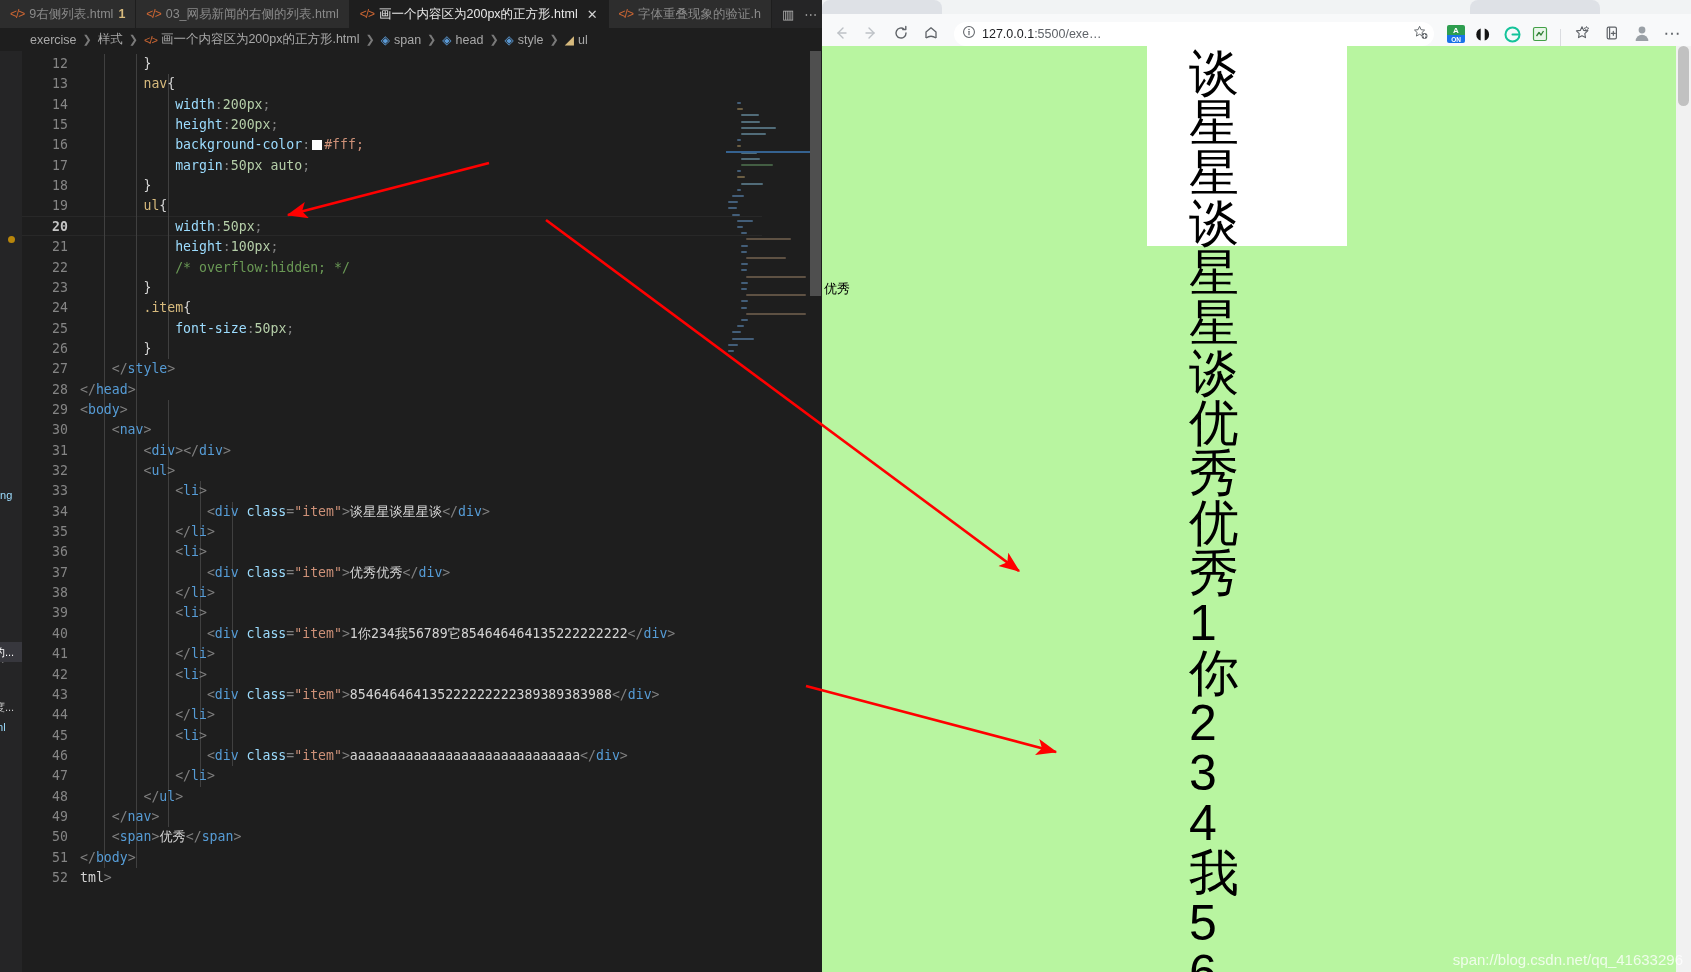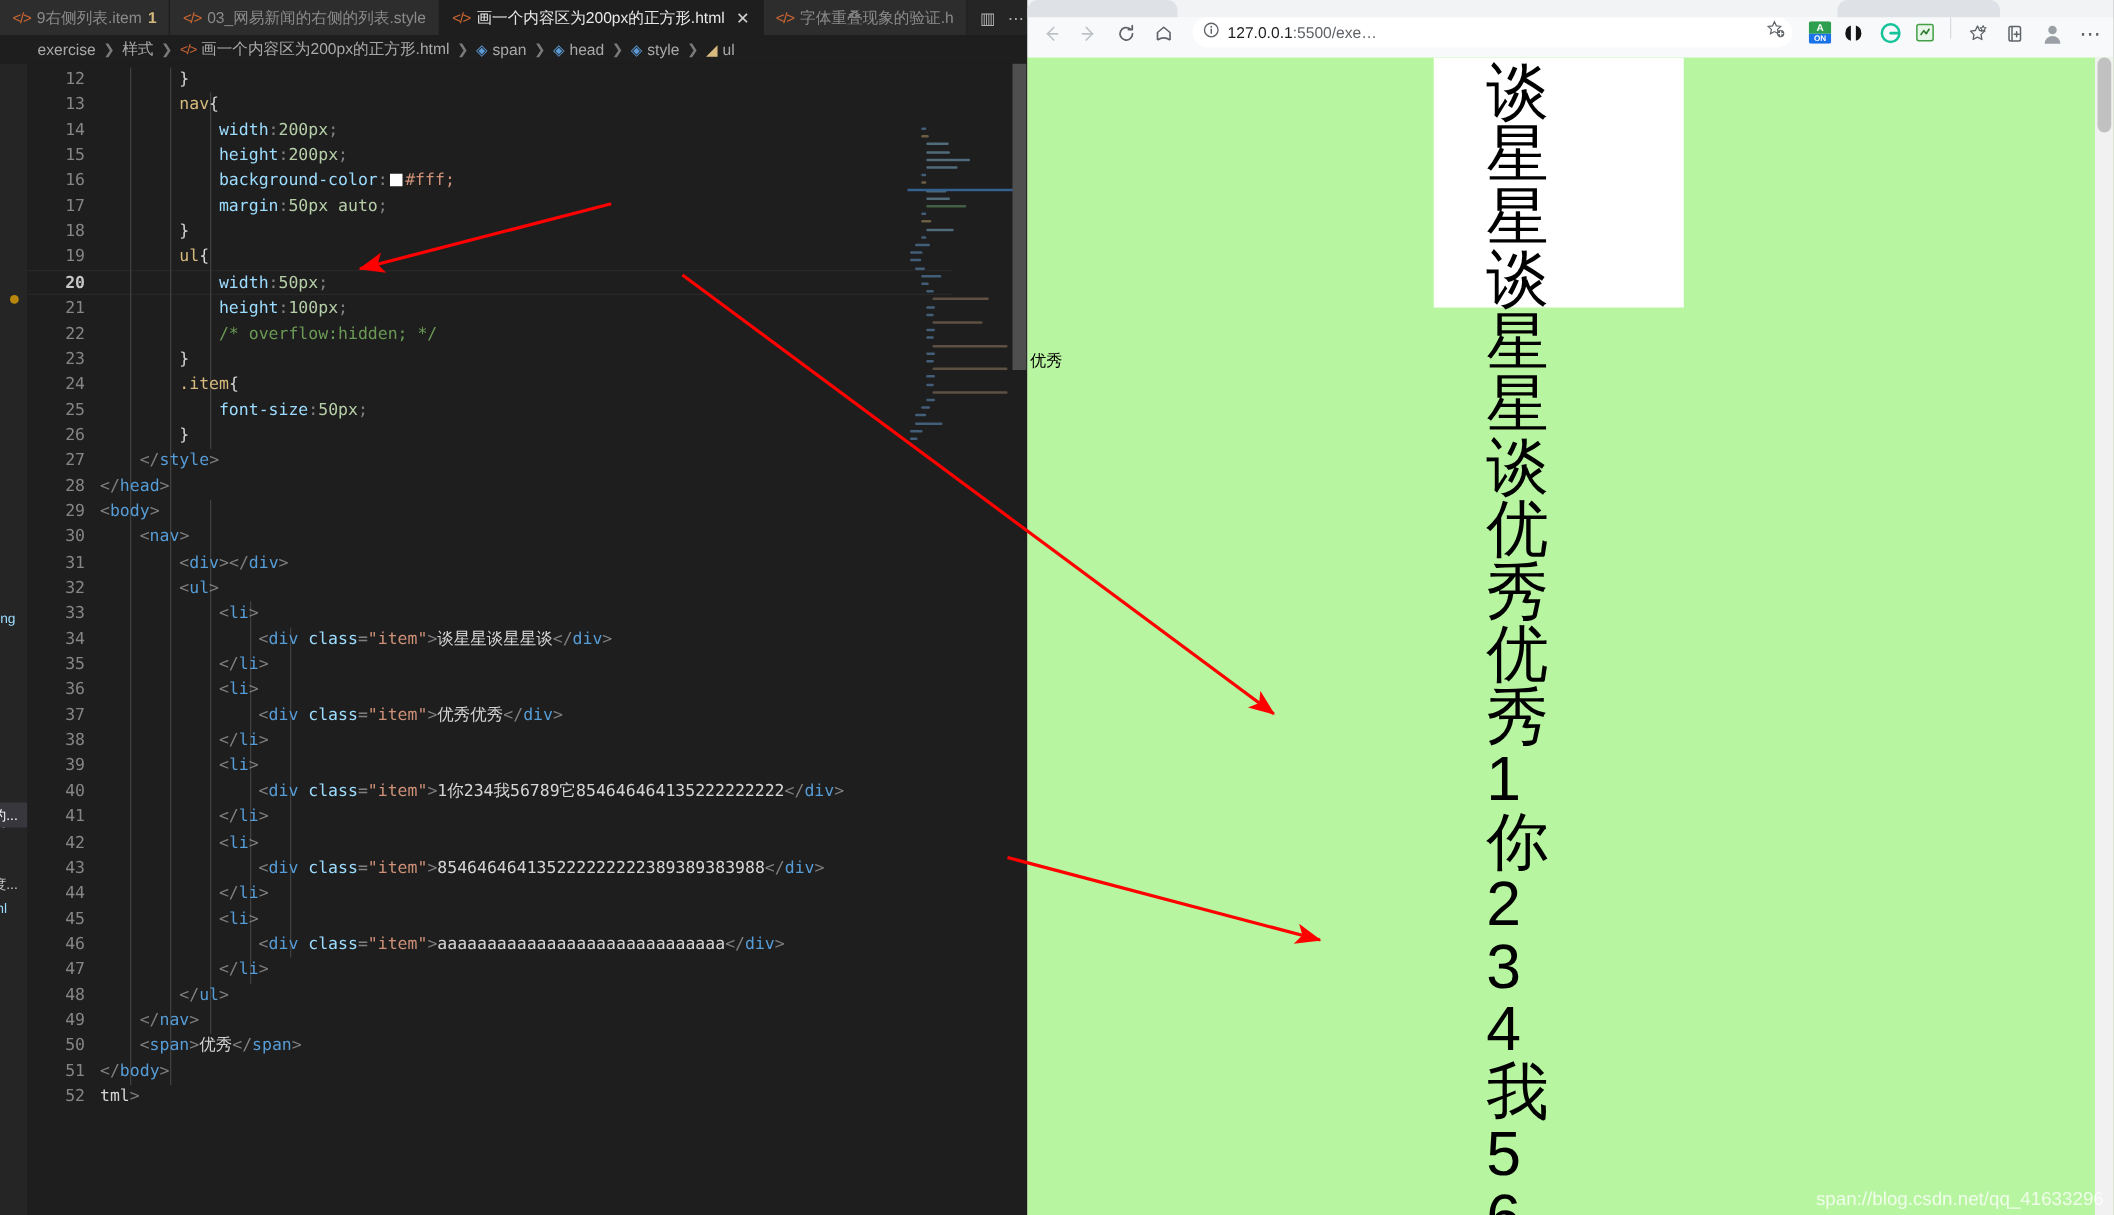--- a/index.html
+++ b/index.html
@@ -126,21 +126,21 @@
   .br-tab-shape {
     position:absolute; top:0; left:0; width:120px; height:14px;
     background:#dee1e6; border-radius:8px 8px 0 0;
   }
   .br-tab-shape2 {
     position:absolute; top:0; left:648px; width:130px; height:14px;
     background:#dee1e6; border-radius:8px 8px 0 0;
   }
   .br-toolbar {
     position:absolute; left:0; top:14px; width:869px; height:32px;
-    background:#f8f9fa; display:flex; align-items:flex-start; padding:0 6px; gap:4px;
+    background:#f8f9fa; display:flex; align-items:flex-end; padding:0 6px; gap:4px;
   }
   .br-btn {
     width:26px; height:26px; display:flex; align-items:center; justify-content:center;
     color:#5f6368; border-radius:4px; cursor:pointer; flex:0 0 auto;
   }
   .br-btn.dim { color:#bdc1c6; }
   .br-omnibox {
     flex:1 1 auto; height:24px; background:#ffffff; border-radius:12px;
     display:flex; align-items:center; padding:0 6px 0 8px; gap:6px;
     margin:0 6px; min-width:0;
@@ -216,26 +216,26 @@
         <div class="exp-row" style="left:-6px;top:700px;color:#cccccc;">度...</div>
         <div class="exp-row" style="left:-6px;top:721px;color:#9cdcfe;">ml</div>
         <div class="exp-row" style="left:-6px;top:793px;color:#d7ba7d;">1</div>
         <div style="position:absolute;left:0;top:642px;width:22px;height:20px;background:#37373d;"></div>
         <div class="exp-row" style="left:-6px;top:645px;color:#ffffff;">约...</div>
       </div>
 
     <div class="tabbar">
       <div class="tab">
           <span class="codeicon">&lt;/&gt;</span>
-          <span>9右侧列表.item</span>
+          <span>9右侧列表.html</span>
           <span class="dirty">1</span>
         </div>
         <div class="tab">
           <span class="codeicon">&lt;/&gt;</span>
-          <span>03_网易新闻的右侧的列表.style</span>
+          <span>03_网易新闻的右侧的列表.html</span>
         </div>
         <div class="tab active">
           <span class="codeicon">&lt;/&gt;</span>
           <span>画一个内容区为200px的正方形.html</span>
           <span class="tclose">✕</span>
         </div>
         <div class="tab">
           <span class="codeicon">&lt;/&gt;</span>
           <span>字体重叠现象的验证.h</span>
         </div>

